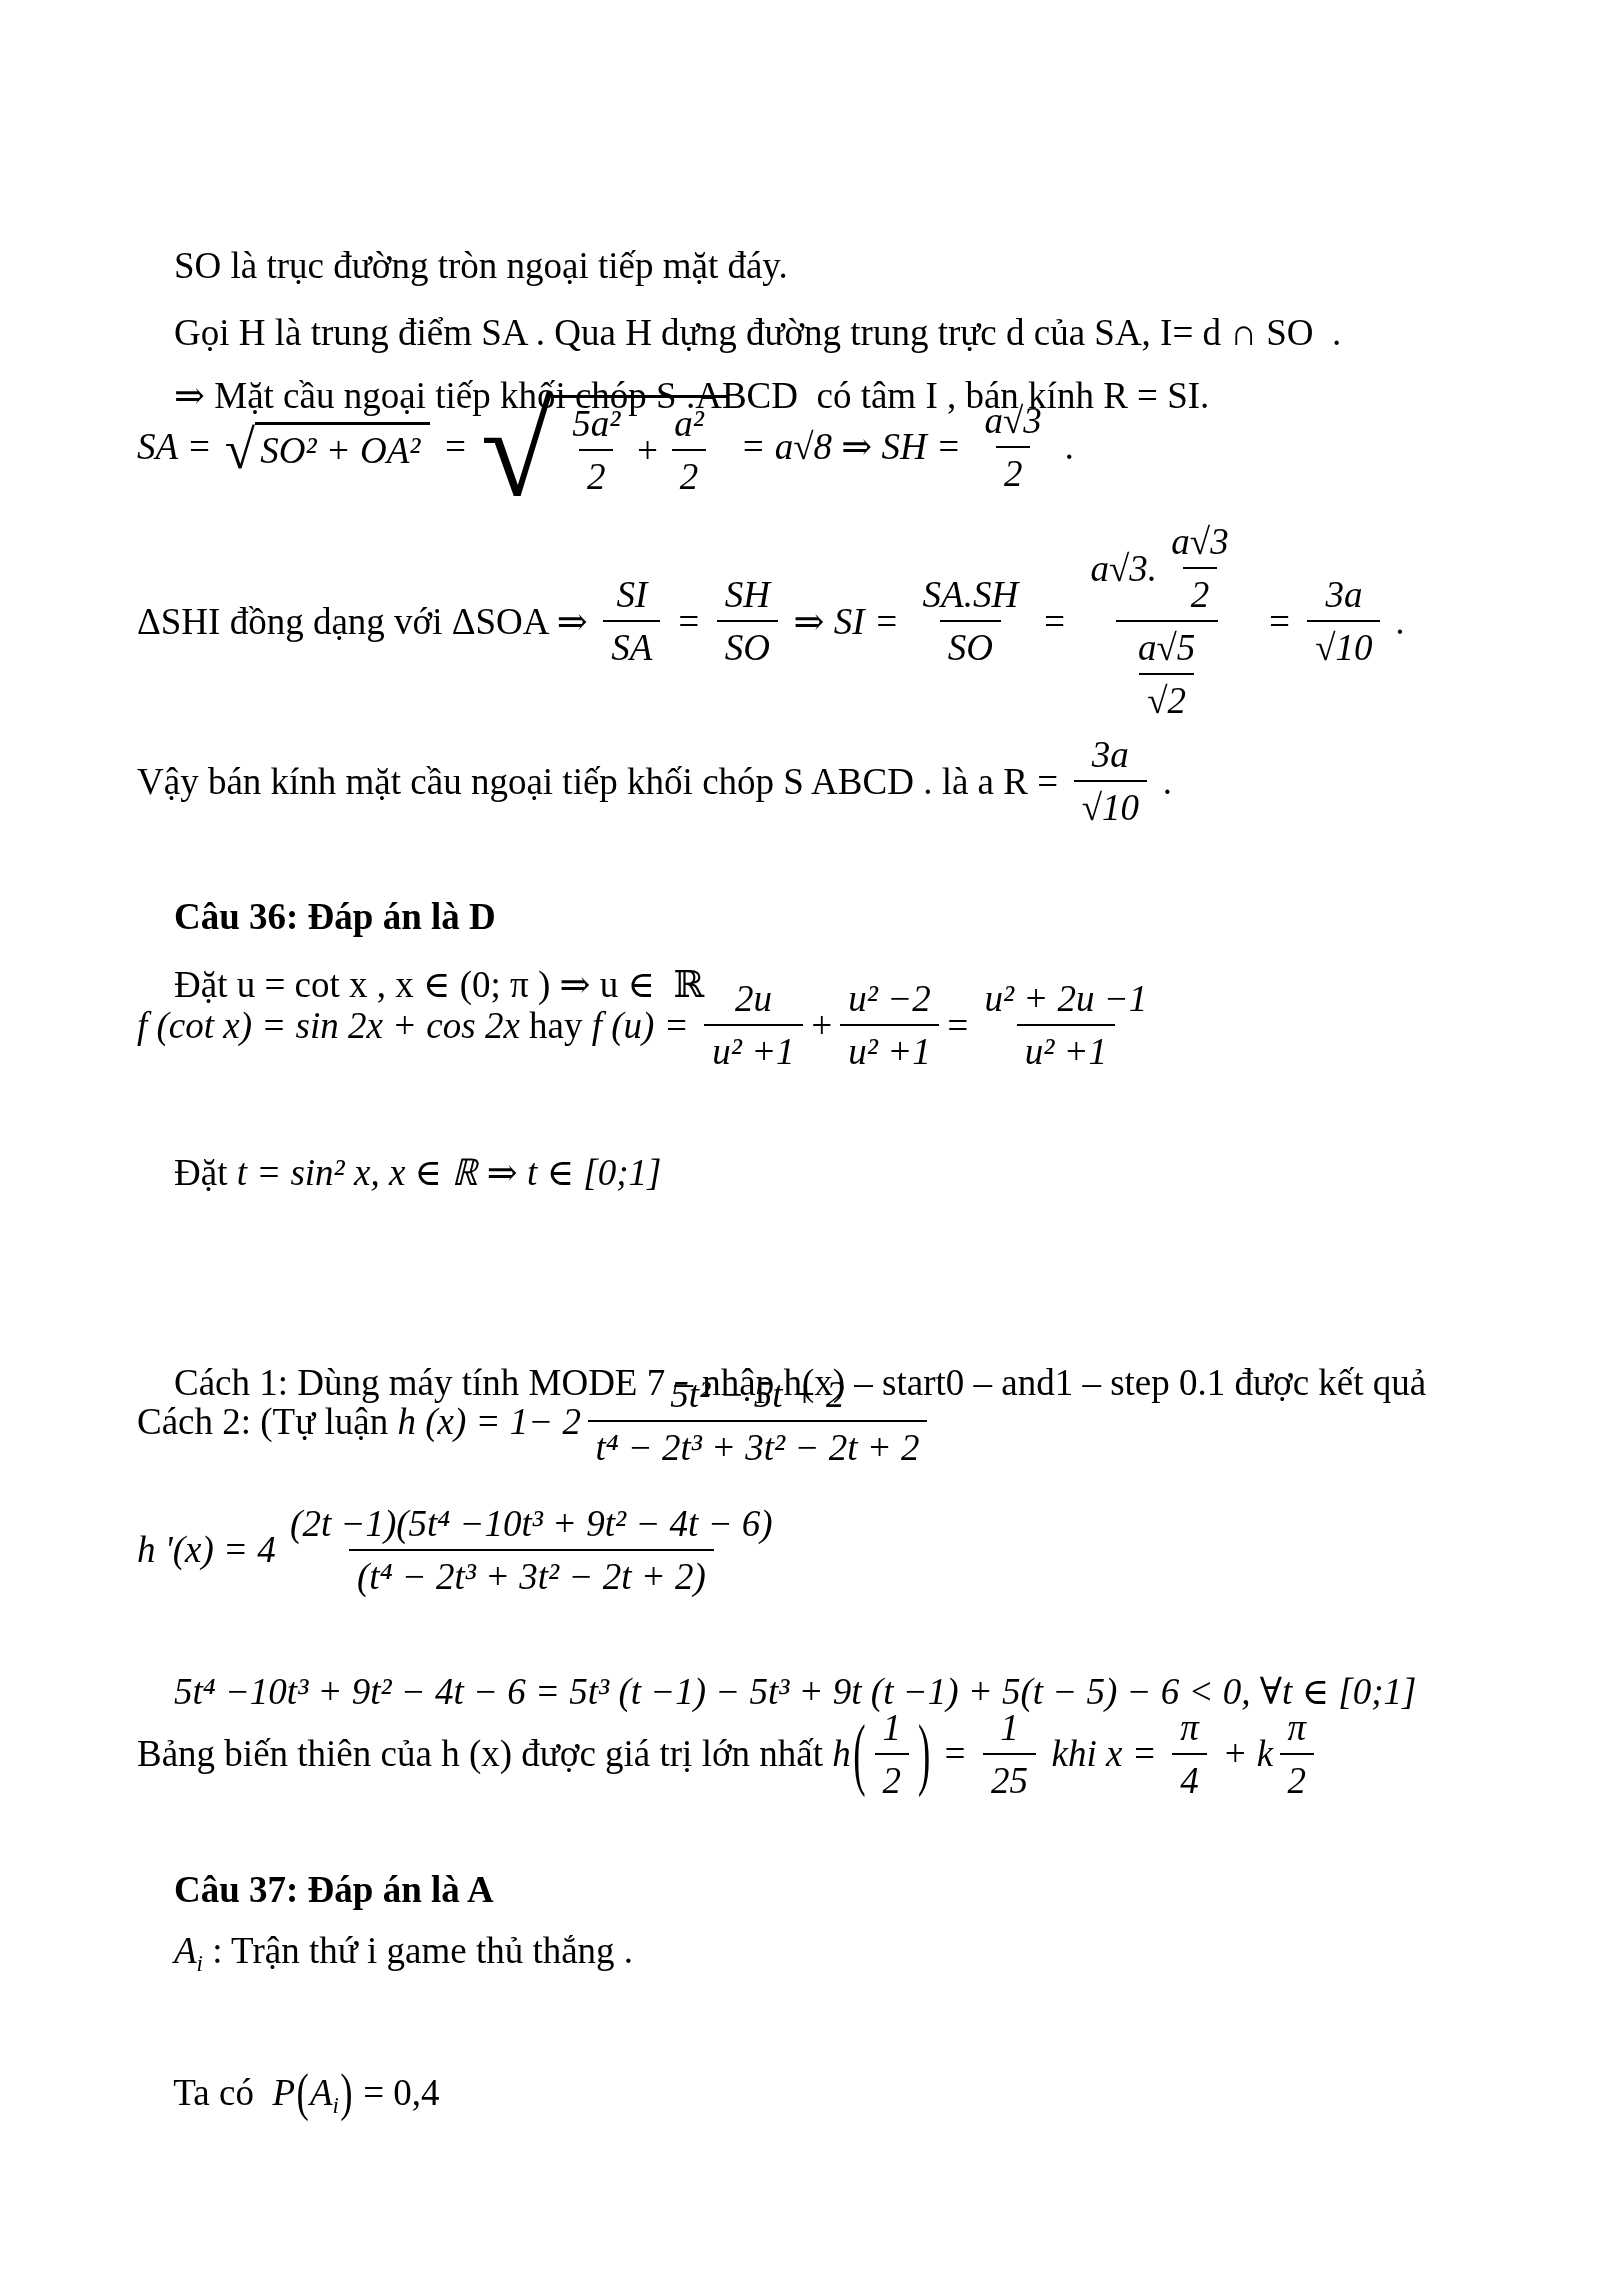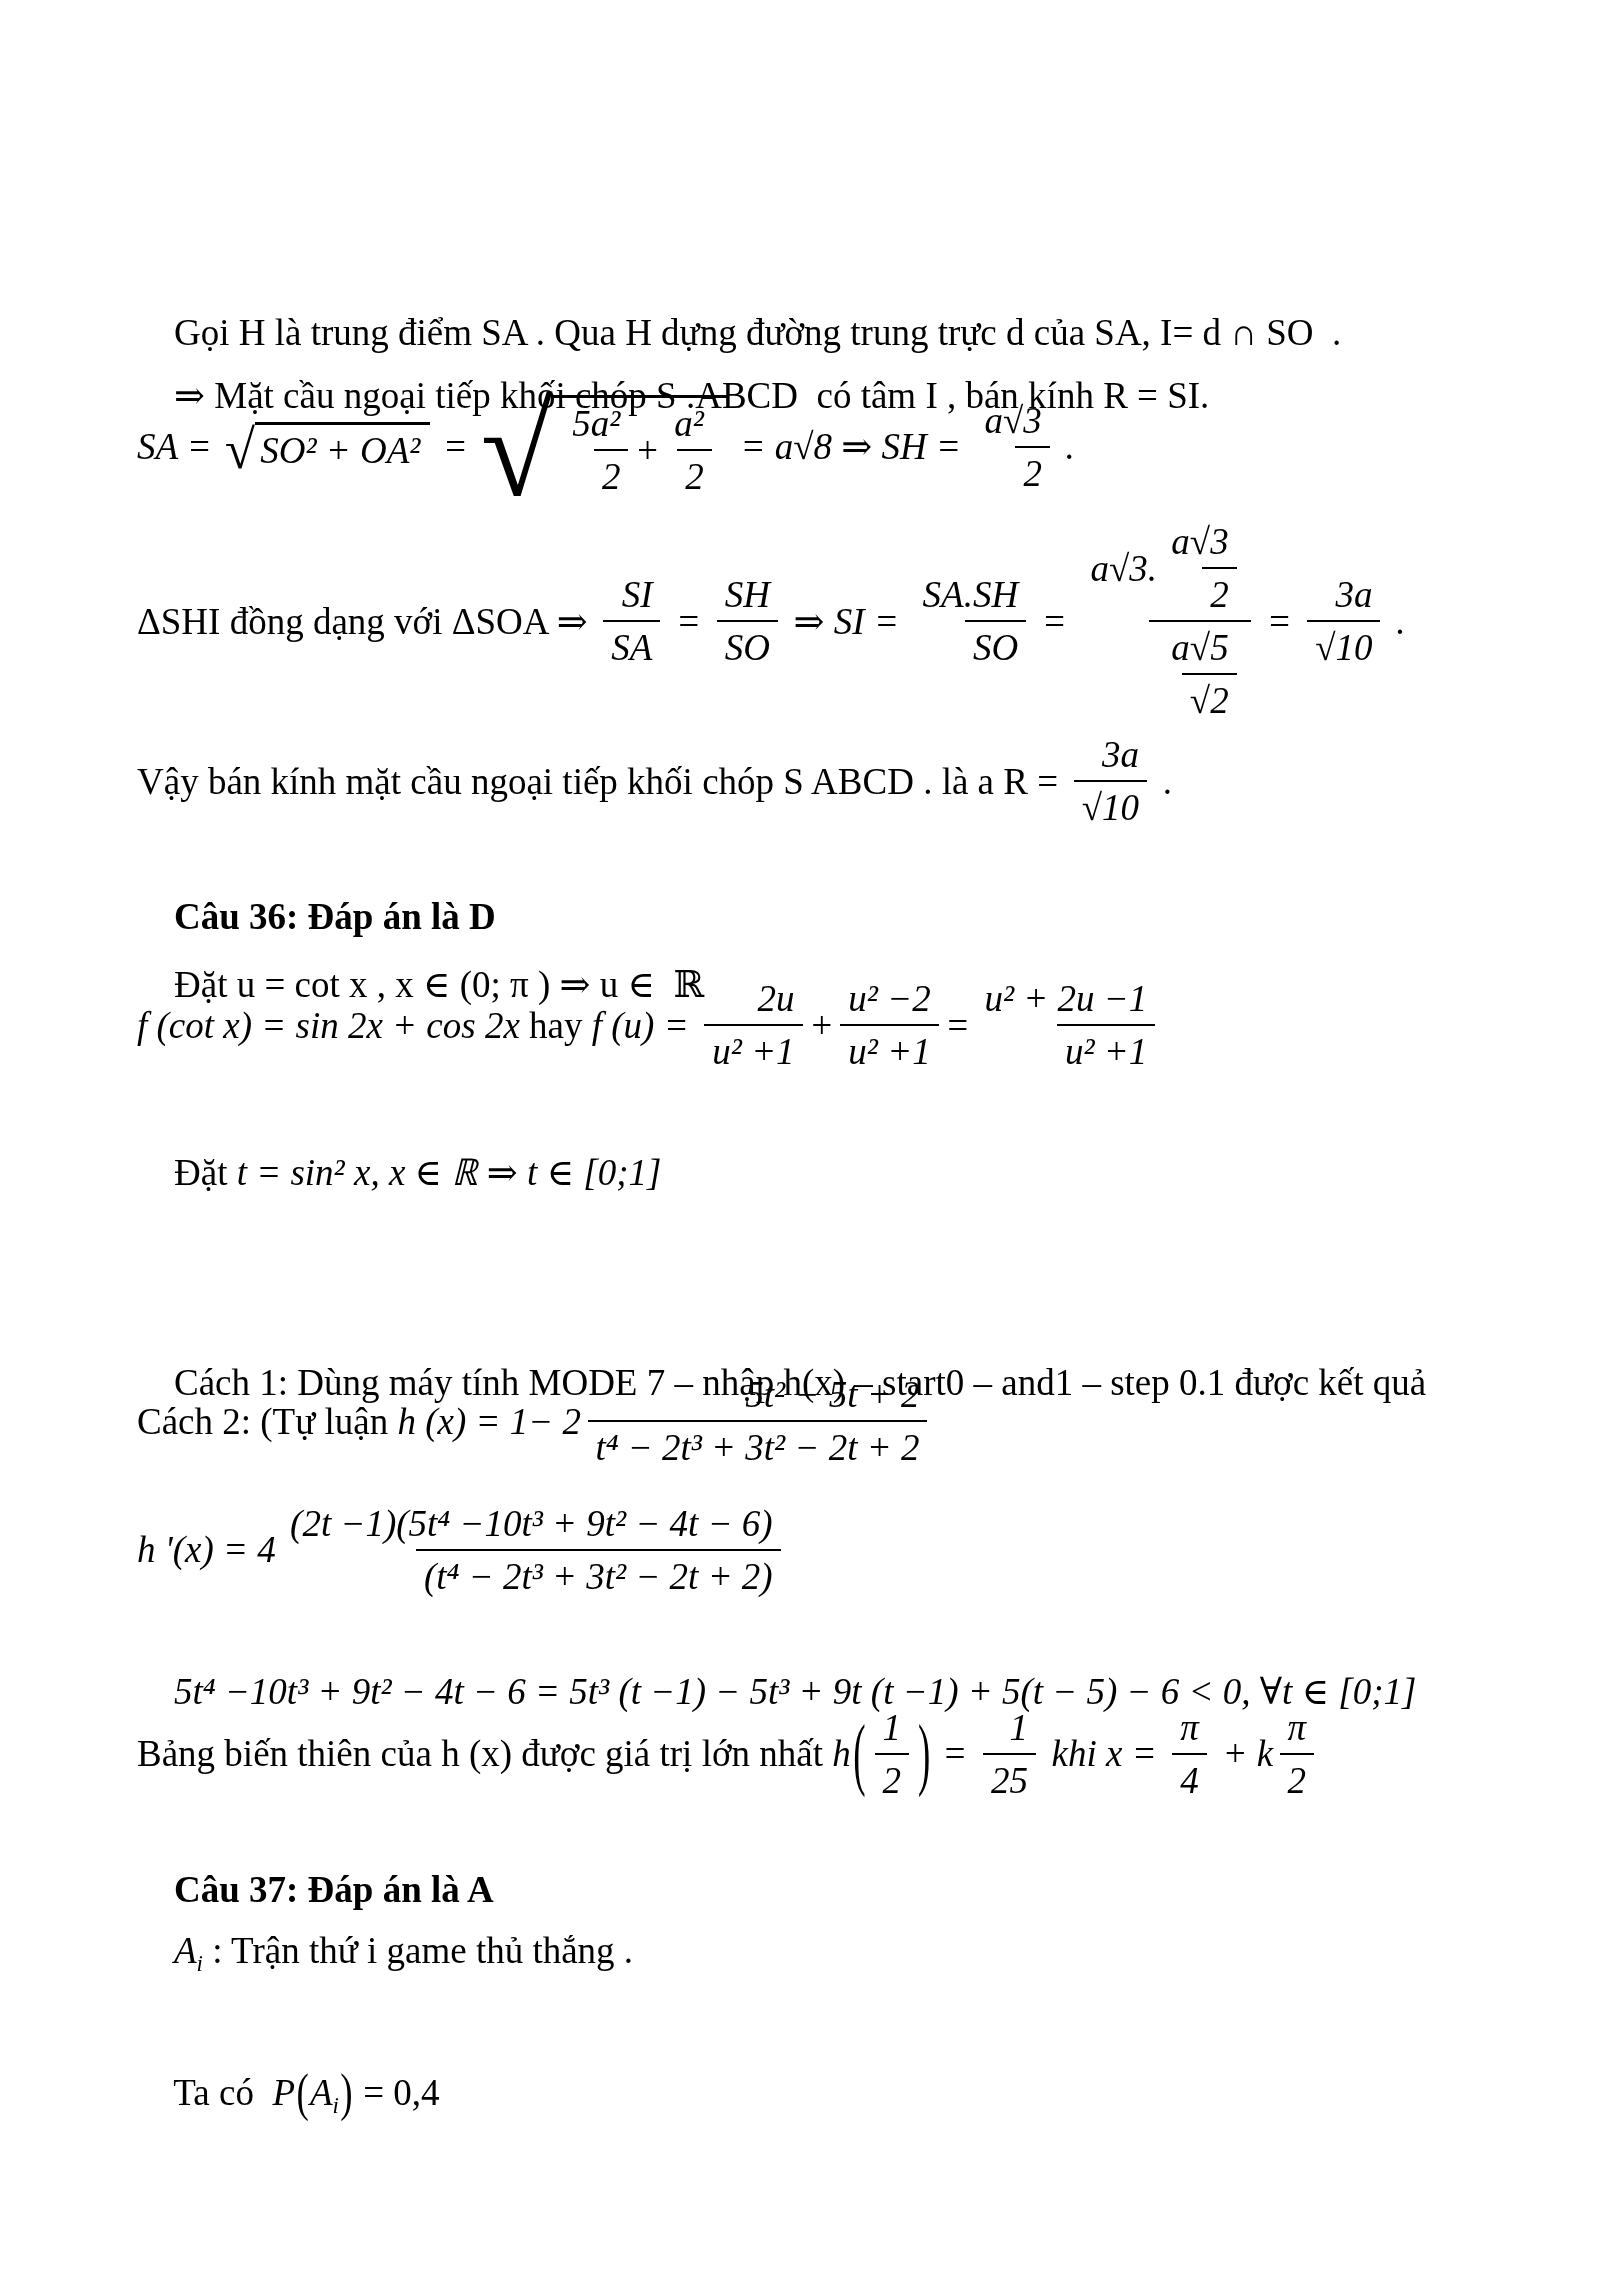--- a/index.html
+++ b/index.html
@@ -6,38 +6,41 @@
   #page {
     position:relative; width:1623px; height:2295px; background:#ffffff; color:#000;
     font-family:"Liberation Serif","DejaVu Serif",serif; font-size:37px; line-height:1.18;
     overflow:hidden;
   }
   .line { position:absolute; left:137px; white-space:pre; }
   .eq   { display:flex; align-items:center; }
   .t { font-style:normal; white-space:pre; }
   .m { font-style:italic; white-space:pre; }
   .bold { font-weight:700; }
-  .frac { display:inline-flex; flex-direction:column; align-items:flex-end; margin:0 6.5px; font-style:italic; }
+  .frac { display:inline-flex; flex-direction:column; align-items:center; margin:0 6.5px; font-style:italic; }
   .frac .num { padding:0 7.9px 3.3px; display:inline-flex; align-items:center; justify-content:center; }
   .frac .den { border-top:2.6px solid #000; padding:3.9px 7.9px 0; display:inline-flex; align-items:center; justify-content:center; }
   .sqrt { display:inline-flex; align-items:flex-end; margin:0 3.9px; font-style:italic; }
   .sqrt .sign { line-height:0.78; font-style:normal; }
   .sqrt .body { border-top:3.3px solid #000; padding:3.9px 9.2px 0 5.2px; display:inline-flex; align-items:center; }
   .sqrt.sm .sign { font-size:55px; }
   .sqrt.big .sign { font-size:131px; line-height:0.72; }
   .bigp { display:inline-block; transform:scaleY(2.15); font-style:normal; margin:0 2.6px; }
   .medp { display:inline-block; transform:scaleY(1.45); font-style:normal; margin:0 1.3px; }
   sub { font-size:62%; font-style:italic; }
   .ovl { display:inline-block; border-top:3.3px solid #000; padding-top:2px; line-height:1; }
 </style>
 </head>
 <body>
 
 <div id="page">
 
+  <div class="line" style="top:200px">
+    <span class="t">SO là trục đường tròn ngoại tiếp mặt đáy.</span>
+  </div>
 
   <div class="line" style="top:330px">
     <span class="t">⇒ </span><span class="t">Mặt cầu ngoại tiếp khối chóp S .ABCD  có tâm I , bán kính R = SI.</span>
   </div>
 
   <div class="line" style="top:267px">
     <span class="t">Gọi H là trung điểm SA . Qua H dựng đường trung trực d của SA, I= d ∩ SO  .</span>
   </div>
 
   <div class="line eq" style="top:380px;height:134px">

